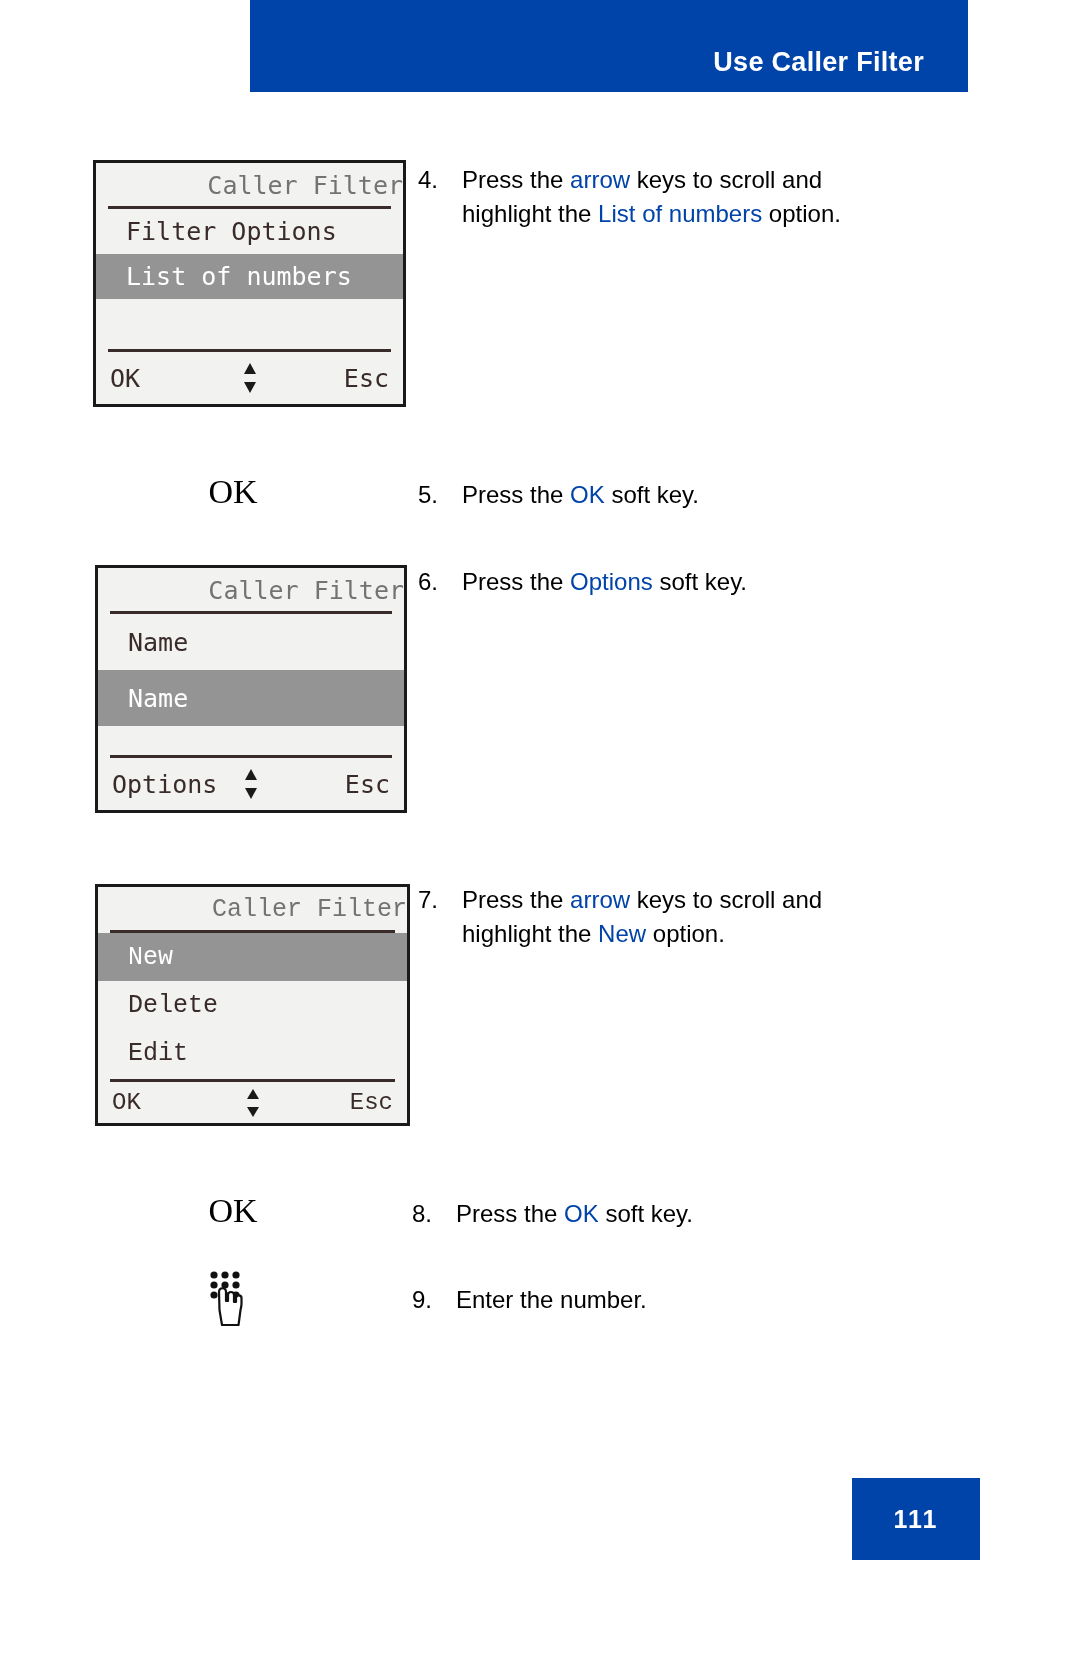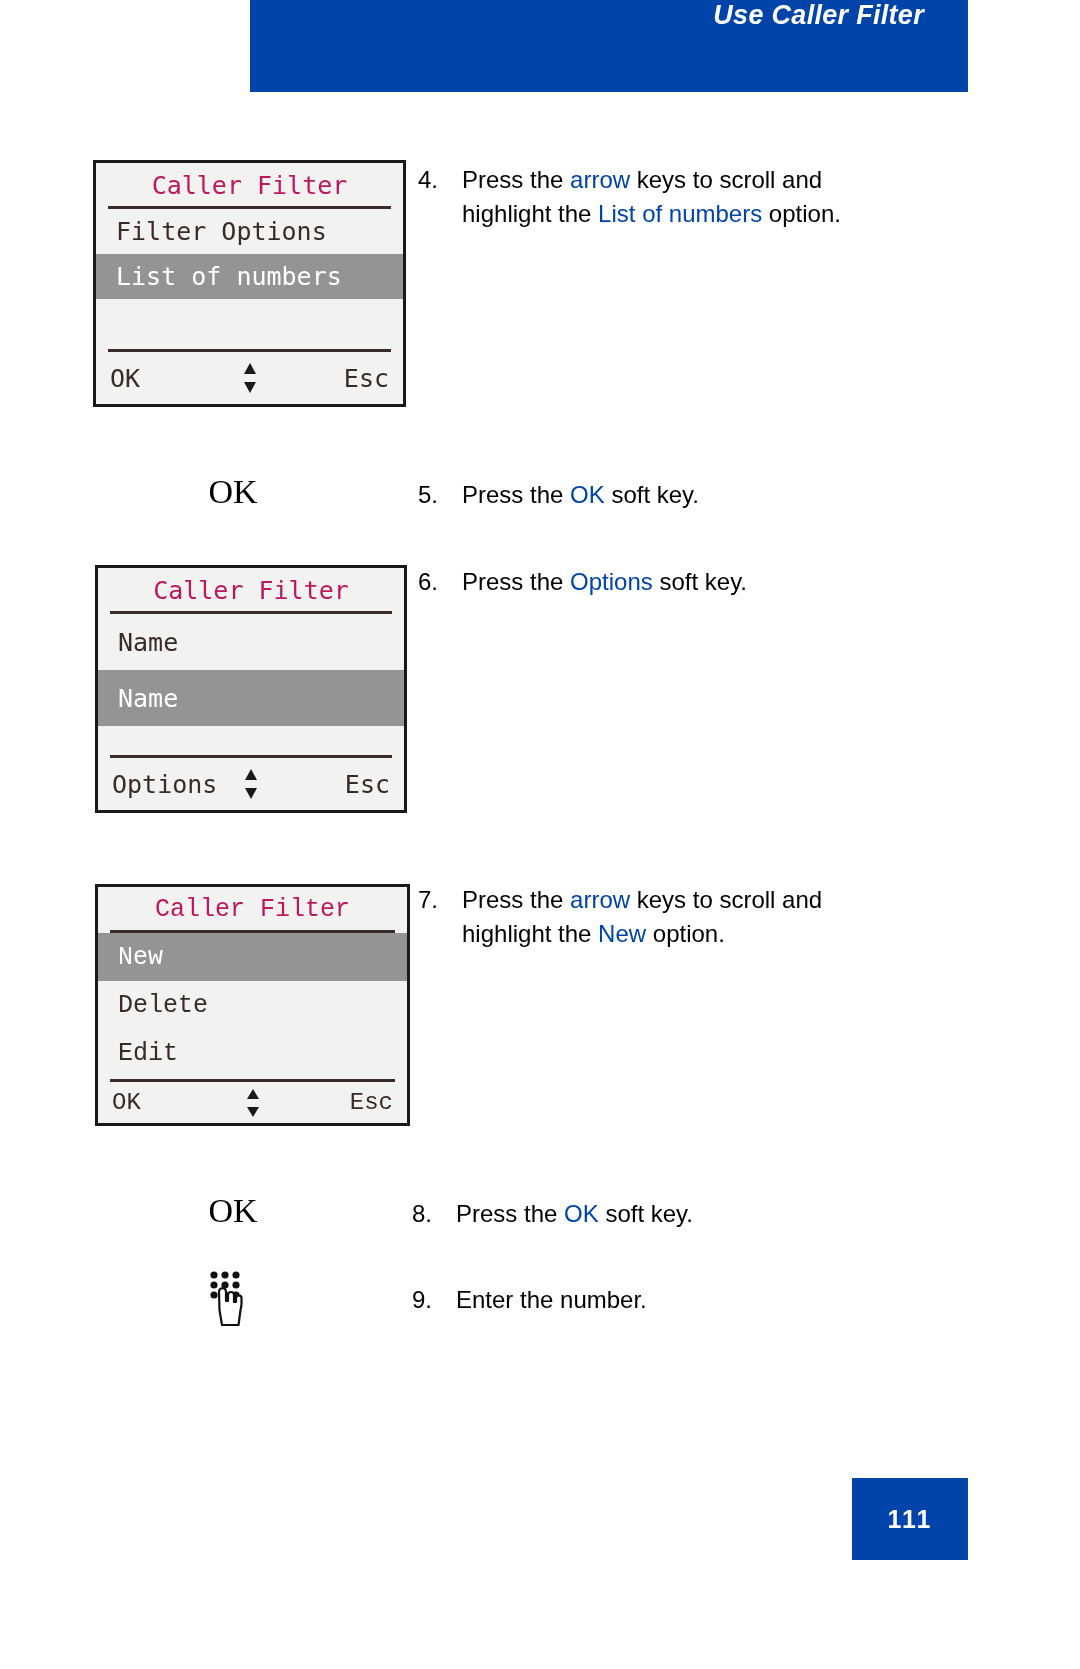--- a/index.html
+++ b/index.html
@@ -16,22 +16,22 @@
     overflow: hidden;
   }
 
   
   .header-band {
     position: absolute;
     left: 250px; top: 0;
     width: 718px; height: 92px;
     background: #0043a9;
     display: flex;
+    align-items: flex-end;
     justify-content: flex-end;
-    font-style: italic;
   }
   .header-title {
     color: #ffffff;
     font-weight: bold;
     font-size: 27px;
     letter-spacing: 0.3px;
     padding: 0 44px 14px 0;
     white-space: nowrap;
   }
 
@@ -57,34 +57,34 @@
 
   
   .lcd {
     position: absolute;
     background: #f2f2f0;
     border: 3px solid #1a1a1a;
     display: flex;
     flex-direction: column;
   }
   .lcd-title {
-    text-align: center;
-    color: #be185d;
+    text-align: right;
+    color: #737373;
     padding-top: 8px;
     padding-bottom: 4px;
   }
   .lcd-rule {
     height: 0;
     border-top: 3px solid #3a2b2b;
     margin: 2px 12px 0 12px;
   }
   .lcd-body { flex: 1 1 auto; position: relative; }
   .lcd-item {
     color: #3a2b2b;
-    padding-left: 20px;
+    padding-left: 30px;
     display: flex;
     align-items: center;
   }
   .lcd-item.selected {
     background: #949494;
     color: #ffffff;
   }
   .lcd-softbar {
     display: flex;
     align-items: center;
@@ -135,21 +135,21 @@
     font-size: 34px;
     color: #000000;
     line-height: 1;
   }
   .keypad-icon svg { display: block; }
 
   
   .page-band {
     position: absolute;
     left: 852px; top: 1478px;
-    width: 116px; height: 82px;
+    width: 128px; height: 82px;
     background: #0043a9;
     display: flex;
     align-items: center;
     justify-content: center;
   }
   .page-num {
     color: #ffffff;
     font-weight: bold;
     font-size: 25px;
     letter-spacing: 2px;

